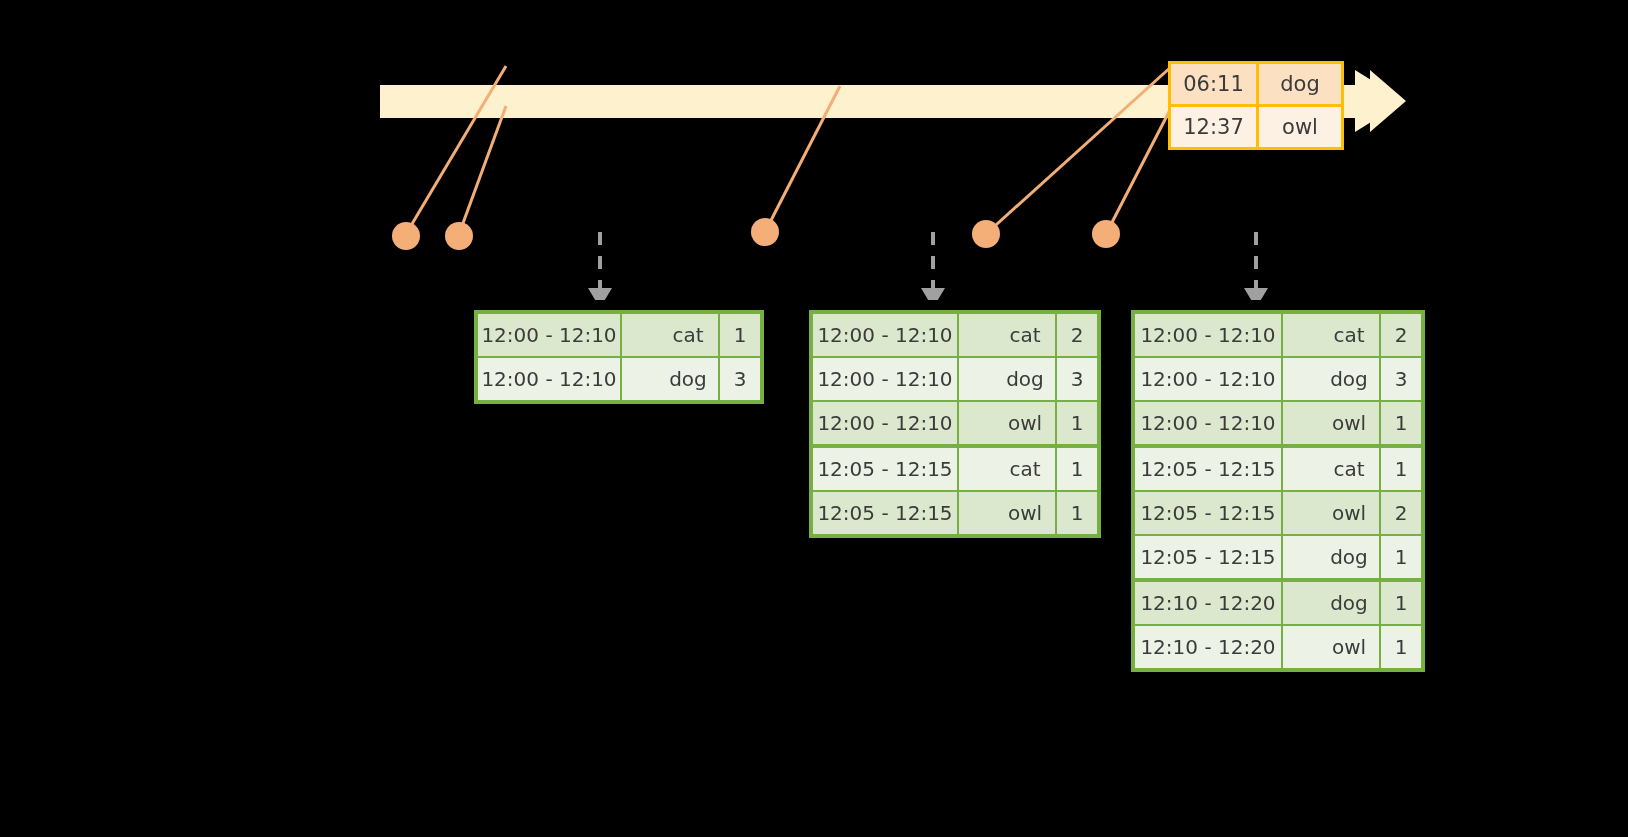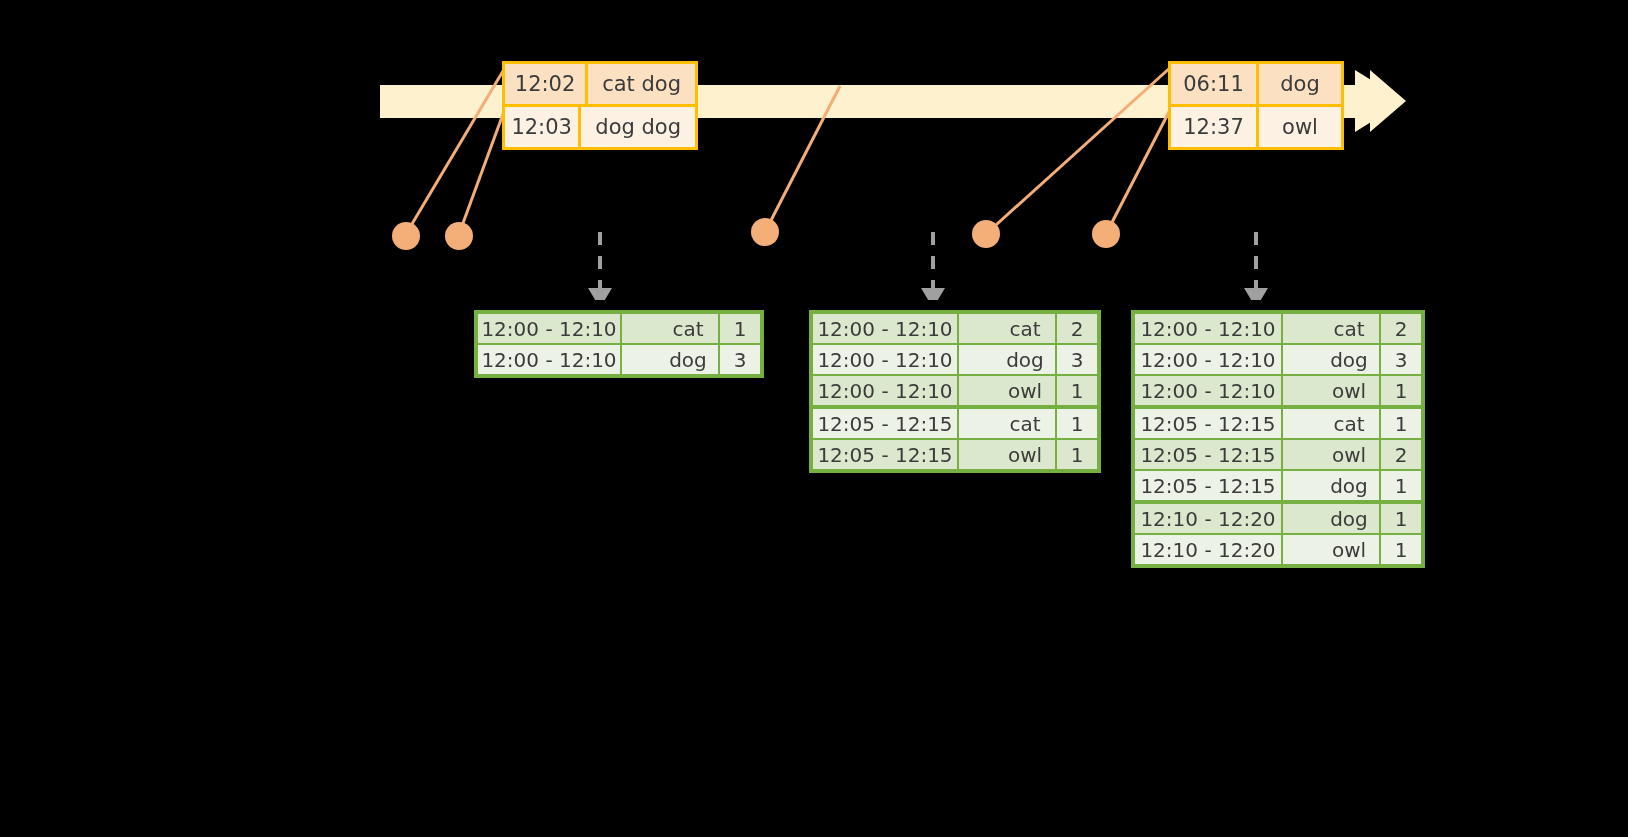--- a/index.html
+++ b/index.html
@@ -73,21 +73,21 @@
   .result-table {
     position: absolute;
     border: 4px solid #76B043;
     box-sizing: border-box;
     display: flex;
     flex-direction: column;
   }
   .tbl-row {
     display: flex;
     flex-direction: row;
-    height: 29px;
+    height: 42px;
   }
   .tbl-row.shade-a { background: #DCE8CD; }
   .tbl-row.shade-b { background: #EDF2E6; }
   .tbl-row + .tbl-row { border-top: 2px solid #76B043; }
   .tbl-row.group-edge + .tbl-row { border-top: 4px solid #76B043; }
   .cell {
     display: flex;
     align-items: center;
     justify-content: center;
     font-size: 20px;
@@ -141,30 +141,20 @@
     <g stroke="#A0A0A0" stroke-width="4" fill="none" stroke-dasharray="13,11">
       <line x1="600" y1="232" x2="600" y2="292"></line>
       <line x1="933" y1="232" x2="933" y2="292"></line>
       <line x1="1256" y1="232" x2="1256" y2="292"></line>
     </g>
     <polygon points="588,288 612,288 600,308" fill="#A0A0A0"></polygon>
     <polygon points="921,288 945,288 933,308" fill="#A0A0A0"></polygon>
     <polygon points="1244,288 1268,288 1256,308" fill="#A0A0A0"></polygon>
   </svg>
 
-  <div class="event-box" id="event-box-1">
-    <div class="event-row shade-a">
-      <div class="event-time">12:02</div>
-      <div class="event-words">cat dog</div>
-    </div>
-    <div class="event-row shade-b">
-      <div class="event-time">12:03</div>
-      <div class="event-words">dog dog</div>
-    </div>
-  </div>
 
 
   <div class="event-box" id="event-box-3">
     <div class="event-row shade-a">
       <div class="event-time">06:11</div>
       <div class="event-words">dog</div>
     </div>
     <div class="event-row shade-b">
       <div class="event-time">12:37</div>
       <div class="event-words">owl</div>

